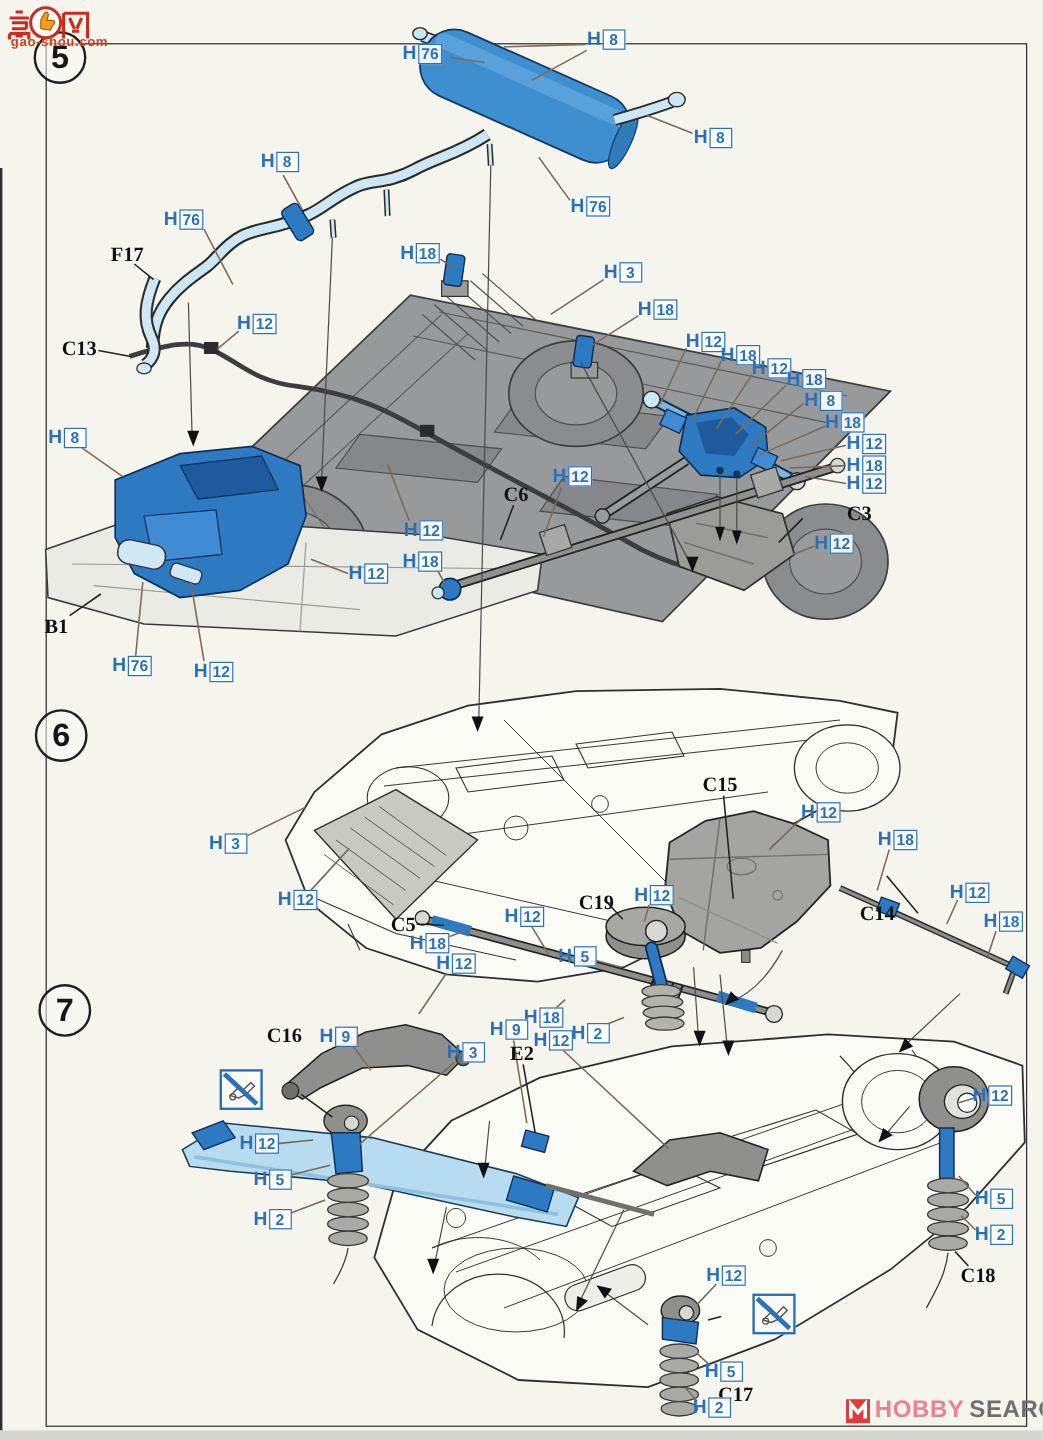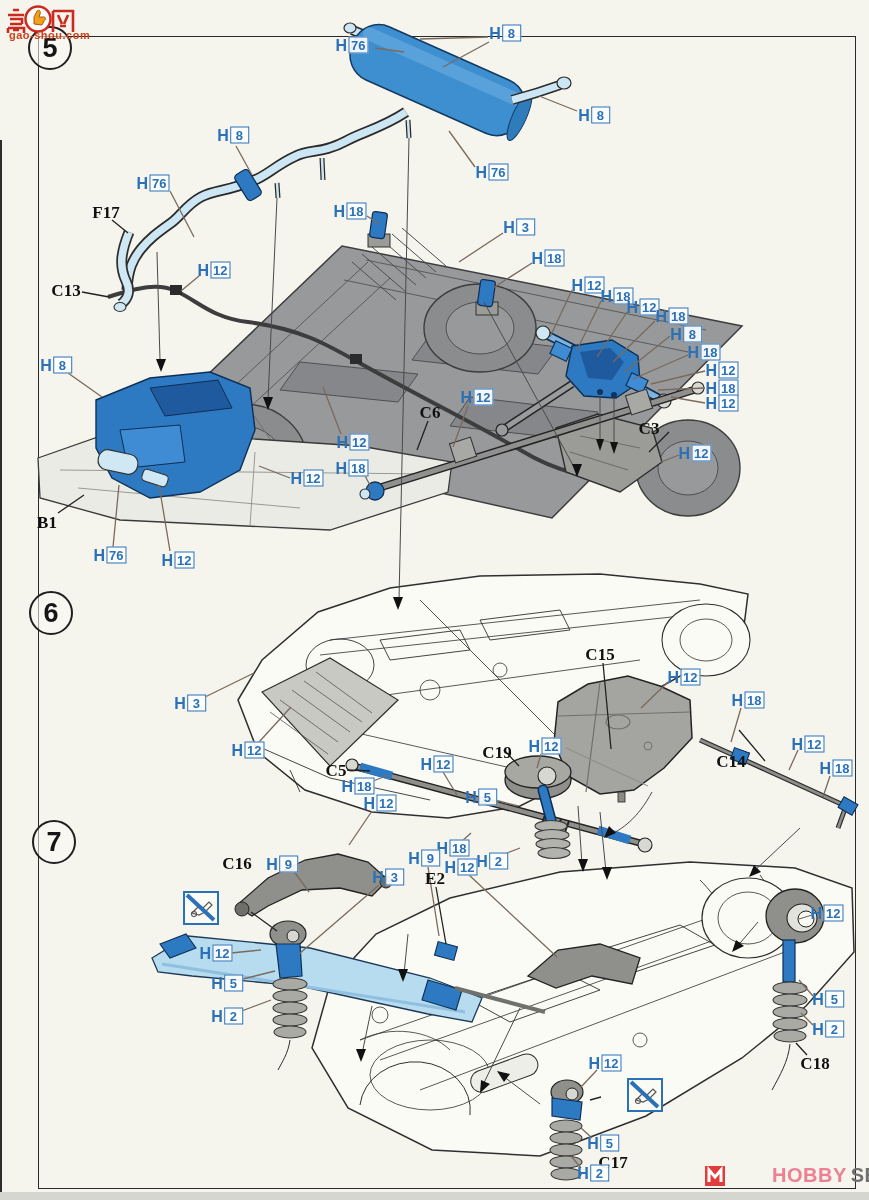--- a/index.html
+++ b/index.html
@@ -23,21 +23,21 @@
          justify-content:center;font-size:27px;font-weight:bold;color:#161616;
          background:rgba(250,250,245,.55);}
   .noglue{position:absolute;transform:translate(-50%,-50%);width:36px;height:34px;
          border:2.5px solid #2b71b8;background:#fbfbf6;box-sizing:border-box;}
   .gs-logo{position:absolute;left:4px;top:2px;z-index:5;width:180px;}
   .gs-domain{position:absolute;left:5px;top:27px;font-size:11px;font-weight:bold;
          color:#d2401a;letter-spacing:.5px;}
   .hs-mark{position:absolute;left:705px;top:1164px;display:flex;align-items:center;gap:4px;z-index:4;}
   .hs-logo{width:20px;height:20px;background:#e23b3b;position:relative;flex:0 0 auto;}
   .hs-logo svg{display:block;}
-  .hs-word1{color:#ec8193;font-weight:bold;font-size:20px;letter-spacing:.5px;margin-left:43px;}
+  .hs-word1{color:#ec8193;font-weight:bold;font-size:20px;letter-spacing:.5px;}
   .hs-word2{color:#6f6f6f;font-weight:bold;font-size:20px;letter-spacing:.5px;}
 </style>
 </head>
 <body>
 
 <div class="page">
   <div class="frame"></div>
   <div class="edge-left"></div>
   <div class="edge-bottom"></div>
 
@@ -391,21 +391,21 @@
       </div>
       <div class="plabel" style="left: 722px; top: 403px;">
         <span class="h">H</span>
         <span class="box">12</span>
       </div>
       <div class="pcode" style="left: 430px; top: 412px;">C6</div>
       <div class="plabel" style="left: 477px; top: 397px;">
         <span class="h">H</span>
         <span class="box">12</span>
       </div>
-      <div class="pcode" style="left: 649px; top: 428px;">C3</div>
+      <div class="pcode" style="left: 716px; top: 428px;">C3</div>
       <div class="plabel" style="left: 695px; top: 453px;">
         <span class="h">H</span>
         <span class="box">12</span>
       </div>
       <div class="plabel" style="left: 56px; top: 365px;">
         <span class="h">H</span>
         <span class="box">8</span>
       </div>
       <div class="plabel" style="left: 353px; top: 442px;">
         <span class="h">H</span>

